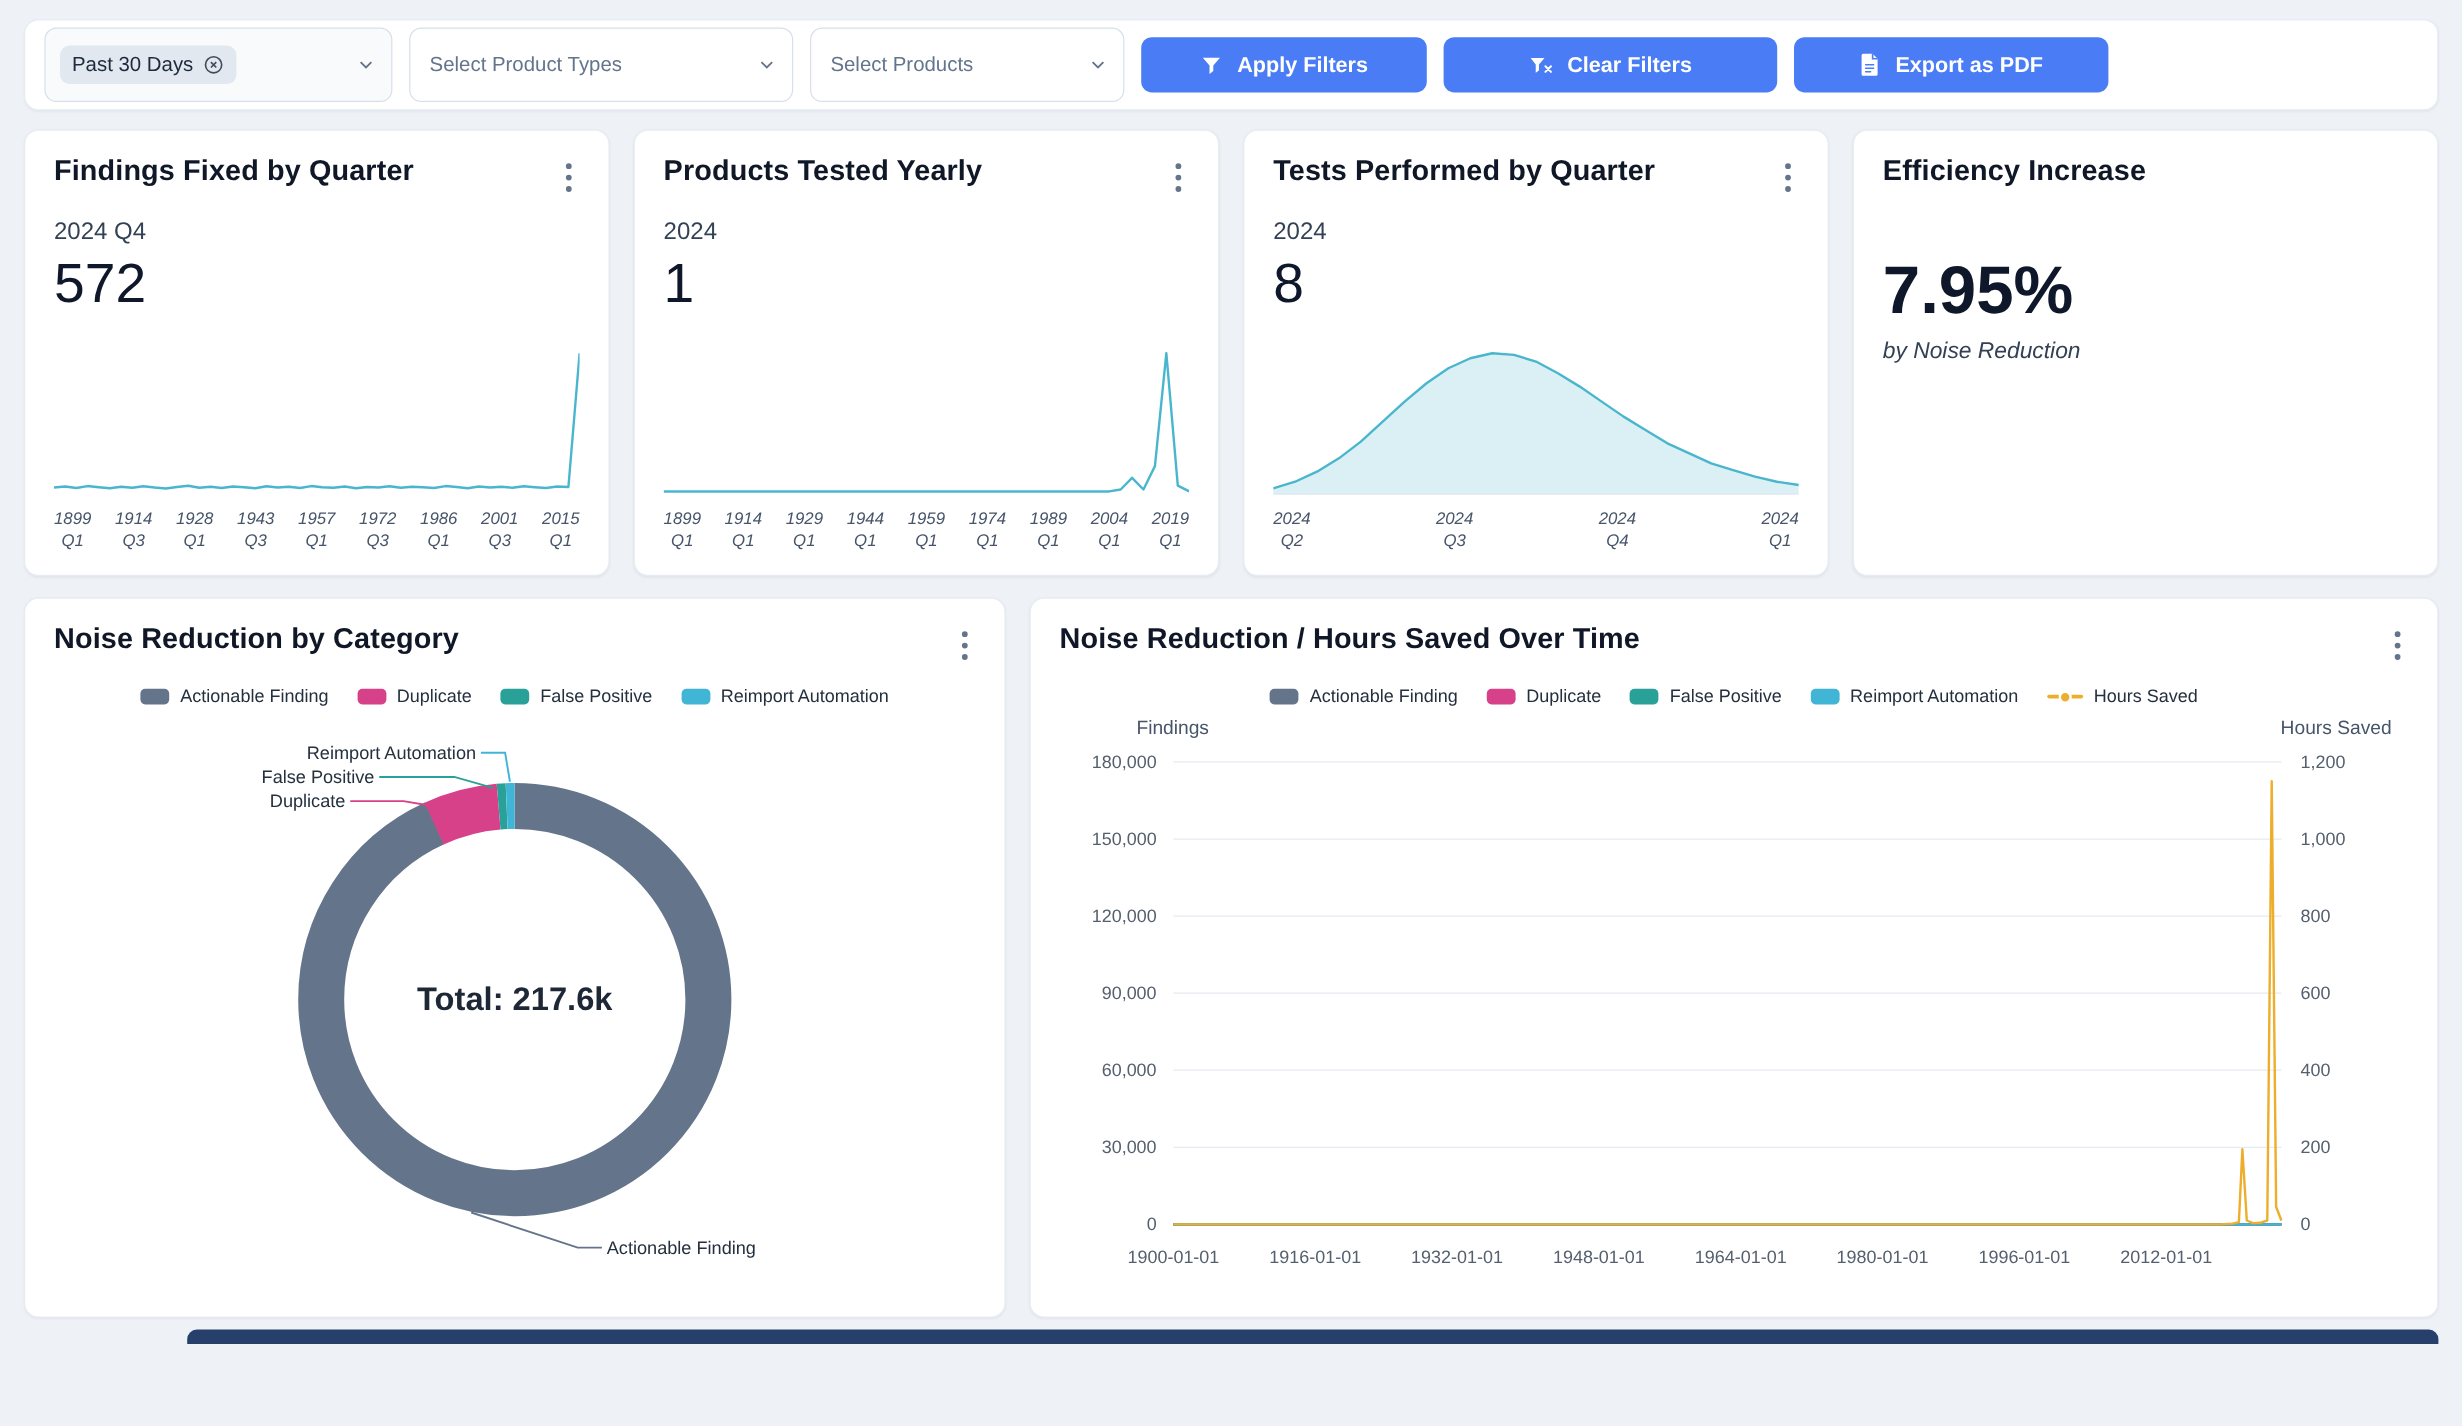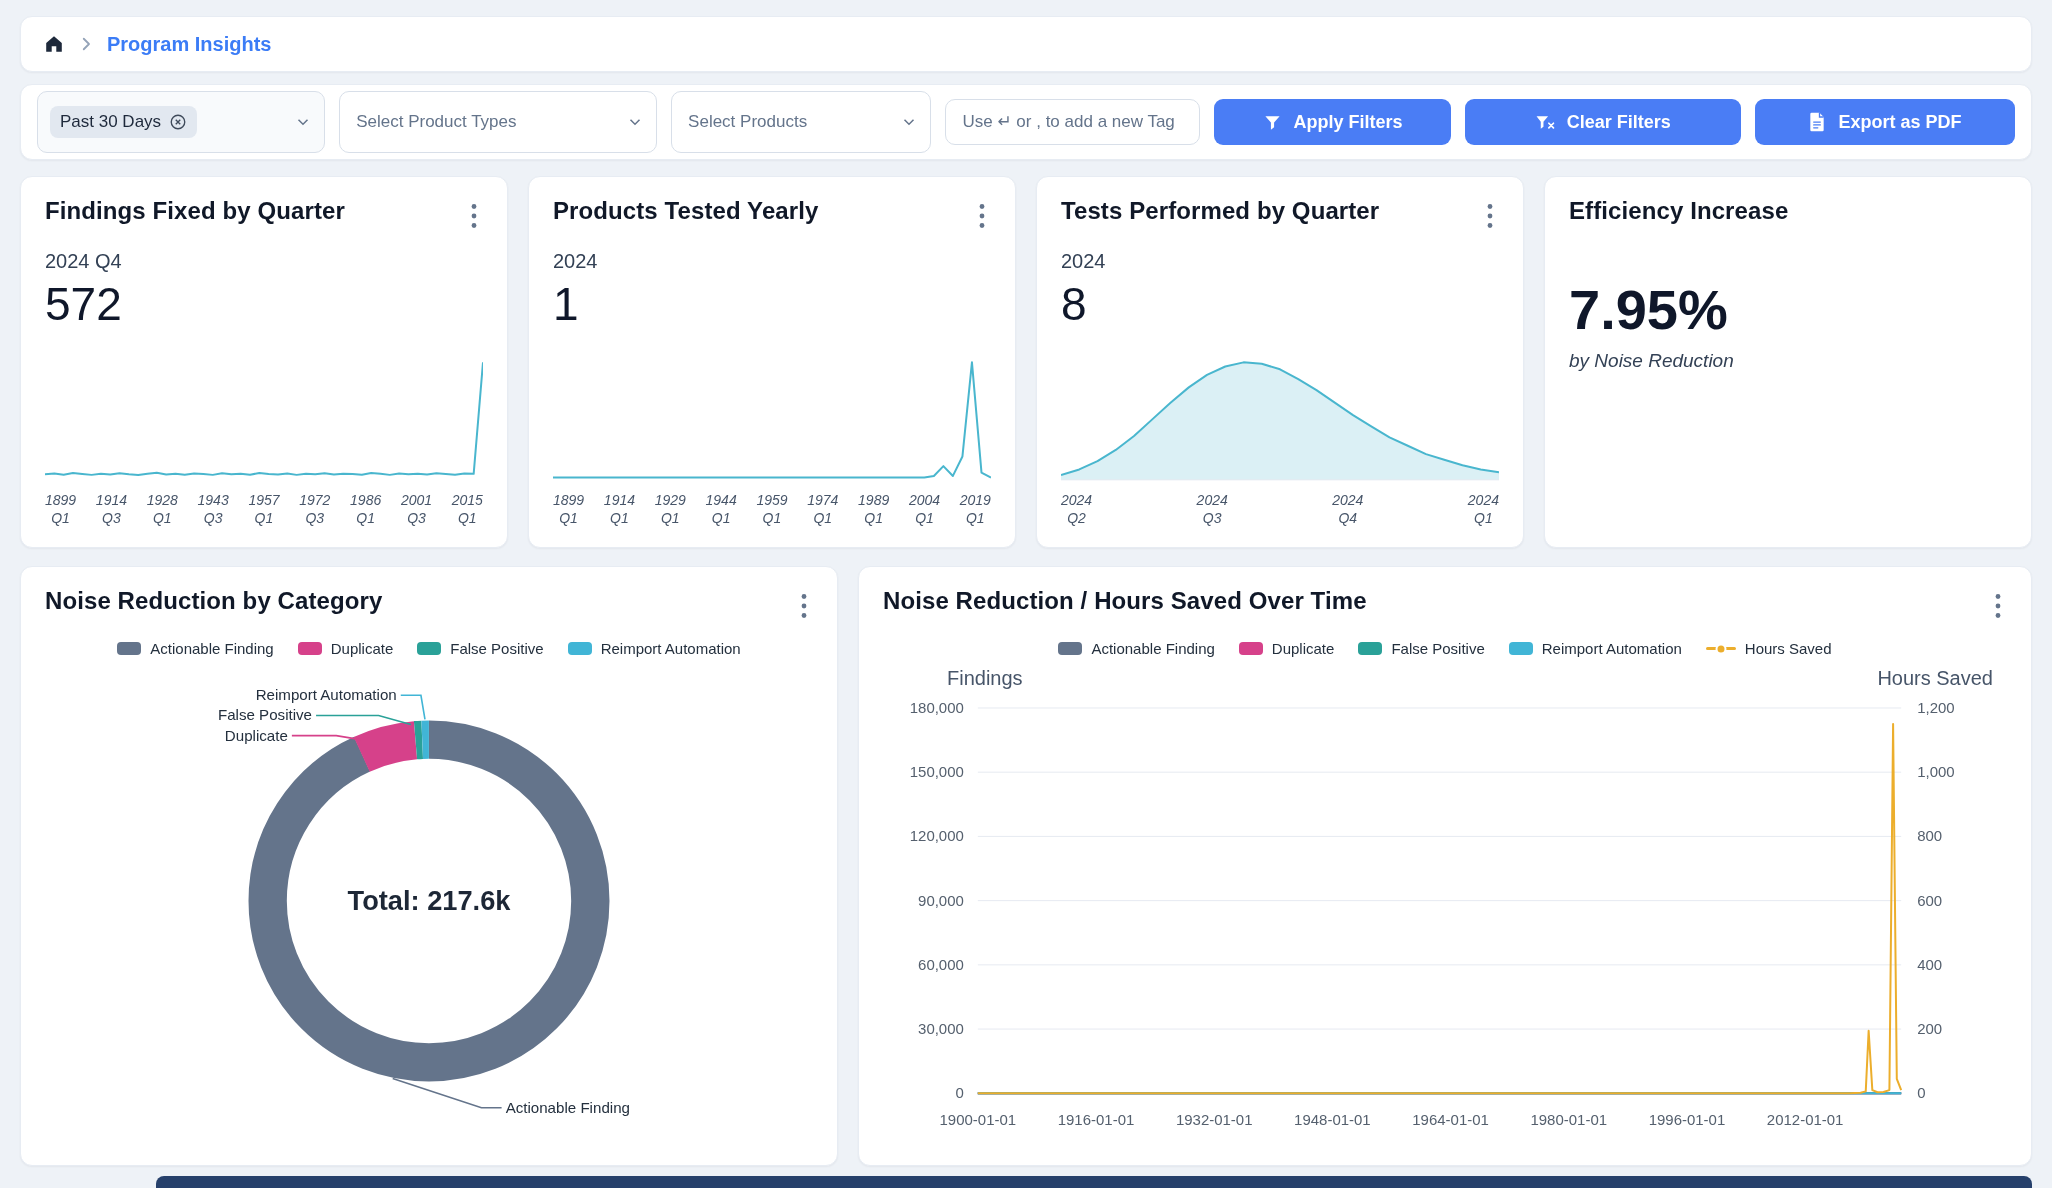--- a/index.html
+++ b/index.html
@@ -43,46 +43,33 @@
   
   .bottom-row { display:grid; grid-template-columns:625fr 897fr; gap:20px; }
   .tall-card { height:600px; padding:20px 24px; display:flex; flex-direction:column; }
   .lg-row { display:flex; justify-content:center; align-items:center; gap:24px; margin:14px 0 4px; flex-wrap:wrap; }
   .lg-item { display:flex; align-items:center; gap:9px; cursor:pointer; }
   .lg-swatch { width:24px; height:13px; border-radius:4px; display:inline-block; }
   .lg-label { font-size:15px; color:#24303e; }
   .lg-linedot { position:relative; width:30px; height:3px; background:currentColor; border-radius:2px; display:inline-block; }
   .lg-linedot b { position:absolute; left:50%; top:50%; transform:translate(-50%,-50%); width:11px; height:11px; background:currentColor; border-radius:50%; border:2px solid #fff; }
   .chart-svg { width:100%; display:block; }
-  .axis-titles { display:flex; justify-content:space-between; padding:6px 14px 4px 64px; font-size:20px; color:#475569; }
+  .axis-titles { display:flex; justify-content:space-between; padding:6px 14px 4px 64px; font-size:16px; color:#475569; }
 
   .svgax { font-family:"Liberation Sans",sans-serif; font-size:15px; fill:#55606e; }
   .callout { font-family:"Liberation Sans",sans-serif; font-size:15px; fill:#24303e; }
   .donut-total { font-family:"Liberation Sans",sans-serif; font-size:27px; font-weight:700; fill:#1d2736; }
 
   .footer-peek { height:12px; background:#26406b; border-radius:8px 8px 0 0; margin:10px 0 0 136px; }
 </style>
 </head>
 <body>
 
 <div class="page">
 
-  <header class="topbar card">
-    <span style="display:flex;cursor:pointer;">
-      <svg width="22" height="22" viewBox="0 0 24 24">
-          <path d="M3.5 11 12 3.6 20.5 11v9.4h-6v-6h-5v6h-6z" fill="#1e293b"></path>
-        </svg>
-    </span>
-    <span style="display:flex;">
-      <svg width="18" height="18" viewBox="0 0 24 24" fill="none" stroke="#94a3b8" stroke-width="2.4" stroke-linecap="round" stroke-linejoin="round">
-          <polyline points="9 5 16 12 9 19"></polyline>
-        </svg>
-    </span>
-    <a>Program Insights</a>
-  </header>
 
   <div class="filterbar card">
     <div class="select sel-date">
       <span class="chip">
         <span>Past 30 Days</span>
         <span style="display:flex;cursor:pointer;">
           <svg width="18" height="18" viewBox="0 0 24 24" fill="none" stroke="#3f4a5a" stroke-width="1.8">
               <circle cx="12" cy="12" r="9"></circle>
               <path d="M9 9l6 6M15 9l-6 6"></path>
             </svg>
@@ -106,21 +93,20 @@
 
     <div class="select sel-products">
       <span class="ph">Select Products</span>
       <span style="display:flex;">
         <svg width="18" height="18" viewBox="0 0 24 24" fill="none" stroke="#64748b" stroke-width="2">
             <polyline points="6 9 12 15 18 9"></polyline>
           </svg>
       </span>
     </div>
 
-    <input class="taginput" type="text" placeholder="Use ↵ or , to add a new Tag" style="">
 
     <button class="btn btn-apply">
       <span style="display:flex;">
         <svg width="19" height="19" viewBox="0 0 24 24">
             <path d="M3 4h18l-7 8v6l-4 3V12L3 4z" fill="#fff"></path>
           </svg>
       </span>
       <span>Apply Filters</span>
     </button>
 

